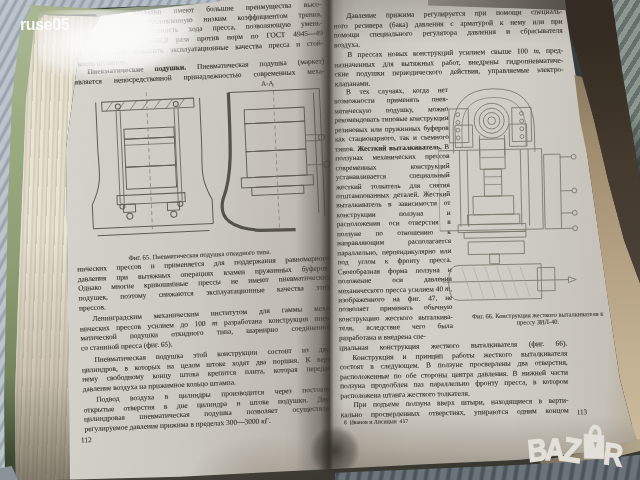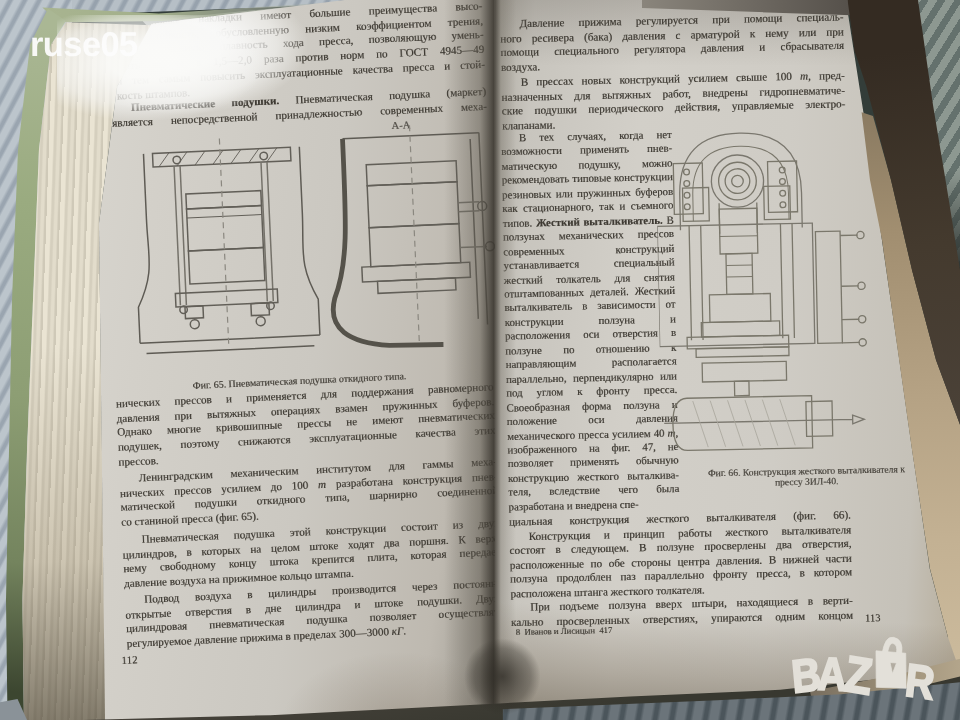--- a/index.html
+++ b/index.html
@@ -277,21 +277,21 @@
     clip-path:polygon(0 15%,65% 0,100% 100%,0 100%);
     background:#8a9298;"></div>
 
   <div class="abs" style="left:308px;top:418px;width:64px;height:60px;
     background:radial-gradient(ellipse 34px 34px at 42% 55%,rgba(45,42,36,0.8),rgba(45,42,36,0.35) 55%,rgba(45,42,36,0) 75%);"></div>
 
   <div class="abs" style="left:38px;top:10px;width:150px;height:75px;
     background:radial-gradient(ellipse 100px 48px at 38% 42%,rgba(250,250,248,0.95) 22%,rgba(246,246,244,0.6) 60%,rgba(242,242,240,0) 82%);"></div>
 
   <div class="abs" style="left:20px;top:16px;font-family:'Liberation Sans',sans-serif;
-    font-size:23px;font-weight:bold;color:rgba(252,252,252,0.95);letter-spacing:-0.4px;text-align:right;">ruse05</div>
+    font-size:16px;font-weight:bold;color:rgba(252,252,252,0.95);letter-spacing:-0.4px;text-align:right;">ruse05</div>
 
   <svg class="abs" style="left:520px;top:422px;" width="120" height="55" viewBox="0 0 120 55">
     <g fill="#e3e0d9" stroke="#e3e0d9" stroke-width="1.4" font-family="Liberation Sans" font-weight="bold" transform="translate(8,0) scale(0.86,1)">
       <text x="0" y="39" font-size="31" transform="rotate(-6 10 30)">B</text>
       <text x="20" y="38" font-size="31" transform="rotate(2 30 28)">A</text>
       <text x="41" y="40" font-size="34" transform="rotate(8 52 30)">Z</text>
       <g transform="rotate(9 78 20)">
         <path d="M69 16 Q69 3 76 3 Q84 3 84 13 L80 13 Q80 7 76 7 Q73 7 73 16 Z" stroke-width="0.5"></path>
         <path d="M64 14 L87 12 L91 35 L68 38 Z M76 20 L81 19.5 L79 27 Z" fill-rule="evenodd" stroke-width="0.5"></path>
       </g>

